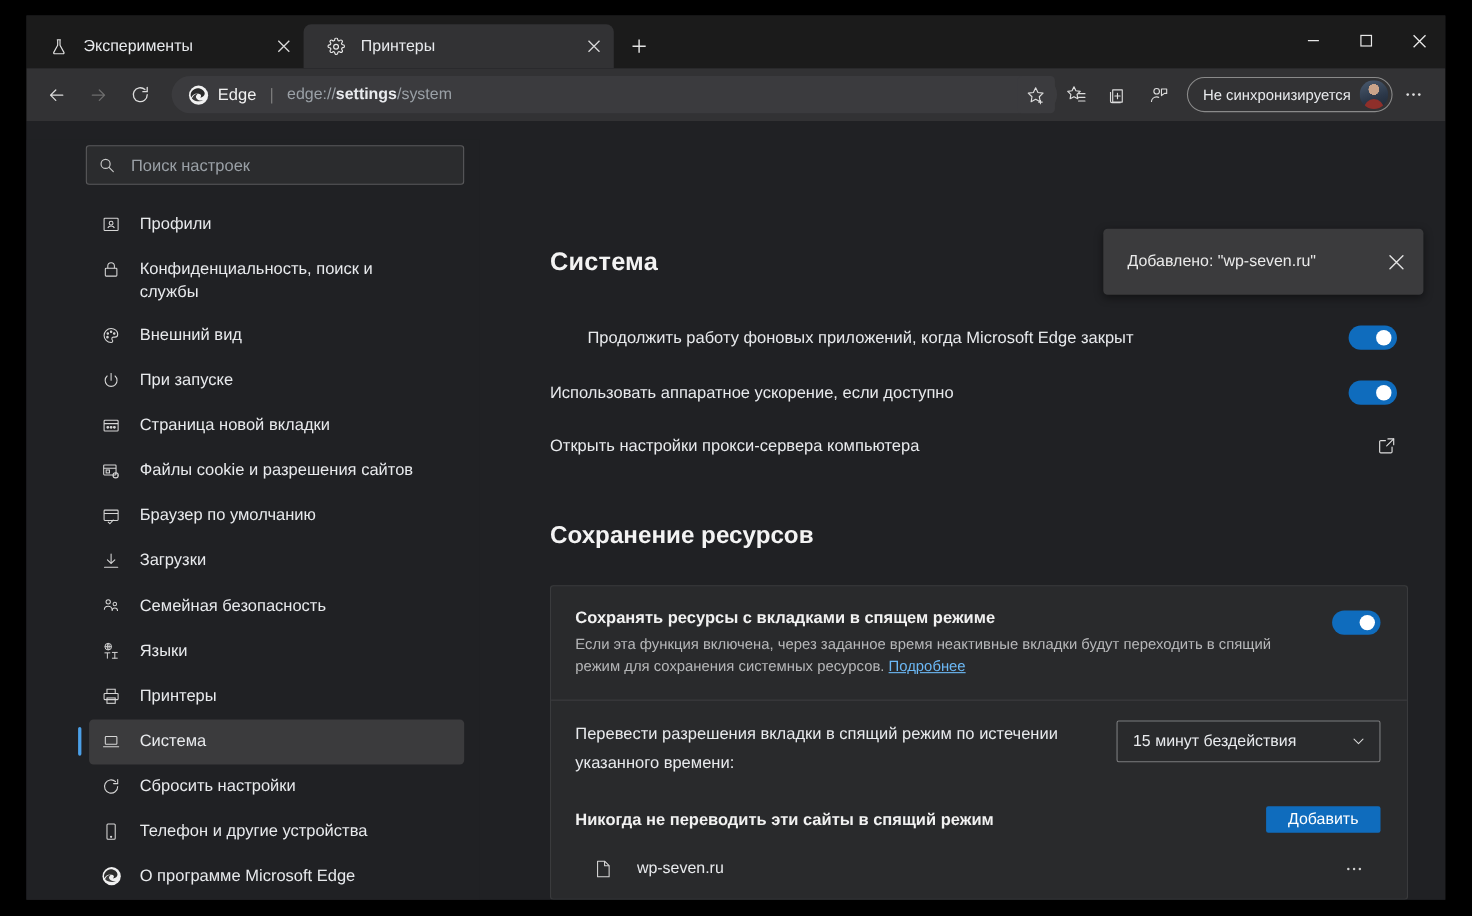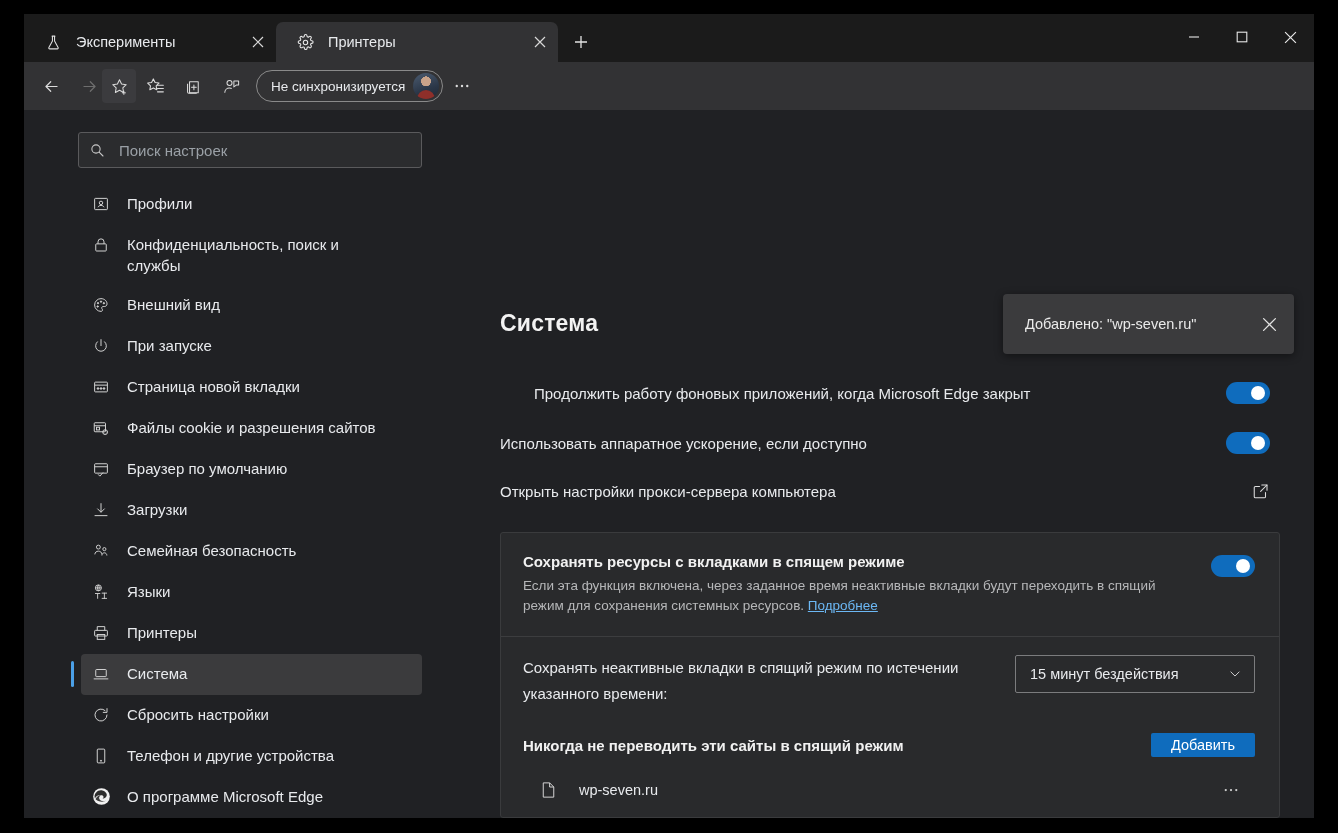--- a/index.html
+++ b/index.html
@@ -422,20 +422,32 @@
           <path d="M5 12h14M13 6l6 6-6 6"></path>
         </svg>
     </div>
     <div class="tb-btn">
       <svg width="19" height="19" viewBox="0 0 24 24" fill="none" stroke="#dcdcdc" stroke-width="1.5" stroke-linecap="round">
           <path d="M20 11.5a8 8 0 11-2.6-5.9"></path>
           <path d="M20 3v5h-5"></path>
         </svg>
     </div>
 
+    <div class="omnibox">
+      <span class="edge-logo">
+        <svg width="19" height="19" viewBox="0 0 24 24">
+          <circle cx="12" cy="12" r="11" fill="#f2f2f2"></circle>
+          <path d="M4.3 15.8c2.8 3.3 9.2 4.4 13.6 2.1-3.8 1-7.4-.2-8.6-2.6-1-2 .3-4.2 2.6-5.2-2.9.1-5.3 1.6-6.3 3.5-.6 1-.9 1.6-1.3 2.2z" fill="#3a3a3a"></path>
+          <path d="M5.1 6.8C2.8 9 2.4 12.3 3.6 14.7c.9-2.6 3.6-4.6 7-4.6 2.6 0 4.3 1.1 4.3 2.6 0 1-.6 1.8-1.4 2.3 3.3-.3 5.6-2.2 5.6-4.8C19.1 7 15.3 4 11 4 8.7 4 6.6 5.1 5.1 6.8z" fill="#2a2a2a"></path>
+        </svg>
+      </span>
+      <span class="omni-brand">Edge</span>
+      <span class="omni-sep">|</span>
+      <span class="omni-url"><span>edge://</span><b>settings</b><span>/system</span></span>
+    </div>
 
     <div class="fav-btn">
       <svg width="19" height="19" viewBox="0 0 24 24" fill="none" stroke="#dcdcdc" stroke-width="1.3" stroke-linejoin="round">
         <path d="M12 3.5l2.6 5.4 5.9.8-4.3 4.1 1 5.8-5.2-2.8-5.2 2.8 1-5.8-4.3-4.1 5.9-.8z"></path>
         <path d="M17.5 17.5v5M15 20h5" stroke-width="1.2"></path>
       </svg>
     </div>
 
     <div class="tb-btn">
       <svg width="20" height="20" viewBox="0 0 24 24" fill="none" stroke="#dcdcdc" stroke-width="1.3" stroke-linejoin="round" stroke-linecap="round">
@@ -683,40 +695,41 @@
         <div class="row-label">Открыть настройки прокси-сервера компьютера</div>
         <span style="display:flex;">
           <svg width="18" height="18" viewBox="0 0 24 24" fill="none" stroke="#dedede" stroke-width="1.4" stroke-linecap="round" stroke-linejoin="round">
             <path d="M13 4h7v7"></path>
               <path d="M20 4l-8.5 8.5"></path>
               <path d="M18 14v5.5a1.5 1.5 0 01-1.5 1.5h-12A1.5 1.5 0 013 19.5v-12A1.5 1.5 0 014.5 6H10"></path>
           </svg>
         </span>
       </div>
 
+      <div class="h2" style="margin-top:60px;">Сохранение ресурсов</div>
 
       <div class="card" style="margin-top:32px;">
 
         <div class="card-sec">
           <div class="row" style="align-items:flex-start; padding-right:0;">
             <div style="flex:1;">
               <div class="card-title">Сохранять ресурсы с вкладками в спящем режиме</div>
               <div class="card-desc"><span>Если эта функция включена, через заданное время неактивные вкладки будут переходить в спящий режим для сохранения системных ресурсов. </span><a class="link" href="#">Подробнее</a></div>
             </div>
             <div class="toggle" style="margin-top:2px;">
                 <span class="knob"></span>
               </div>
           </div>
         </div>
 
         <div class="card-div"></div>
 
         <div class="card-sec" style="padding-top:18px;padding-bottom:10px;">
           <div class="row" style="align-items:flex-start;padding-right:0;">
-            <div class="row-label" style="max-width:470px;line-height:26px;">Сохранять неактивные вкладки в спящий режим по истечении указанного времени:</div>
+            <div class="row-label" style="max-width:470px;line-height:26px;">Перевести разрешения вкладки в спящий режим по истечении указанного времени:</div>
             <div class="select">
               <span>15 минут бездействия</span>
               <span style="display:flex;">
                 <svg width="14" height="14" viewBox="0 0 24 24" fill="none" stroke="#d8d8d8" stroke-width="1.6" stroke-linecap="round" stroke-linejoin="round">
                     <path d="M5 8.5l7 7 7-7"></path>
                   </svg>
               </span>
             </div>
           </div>
 

